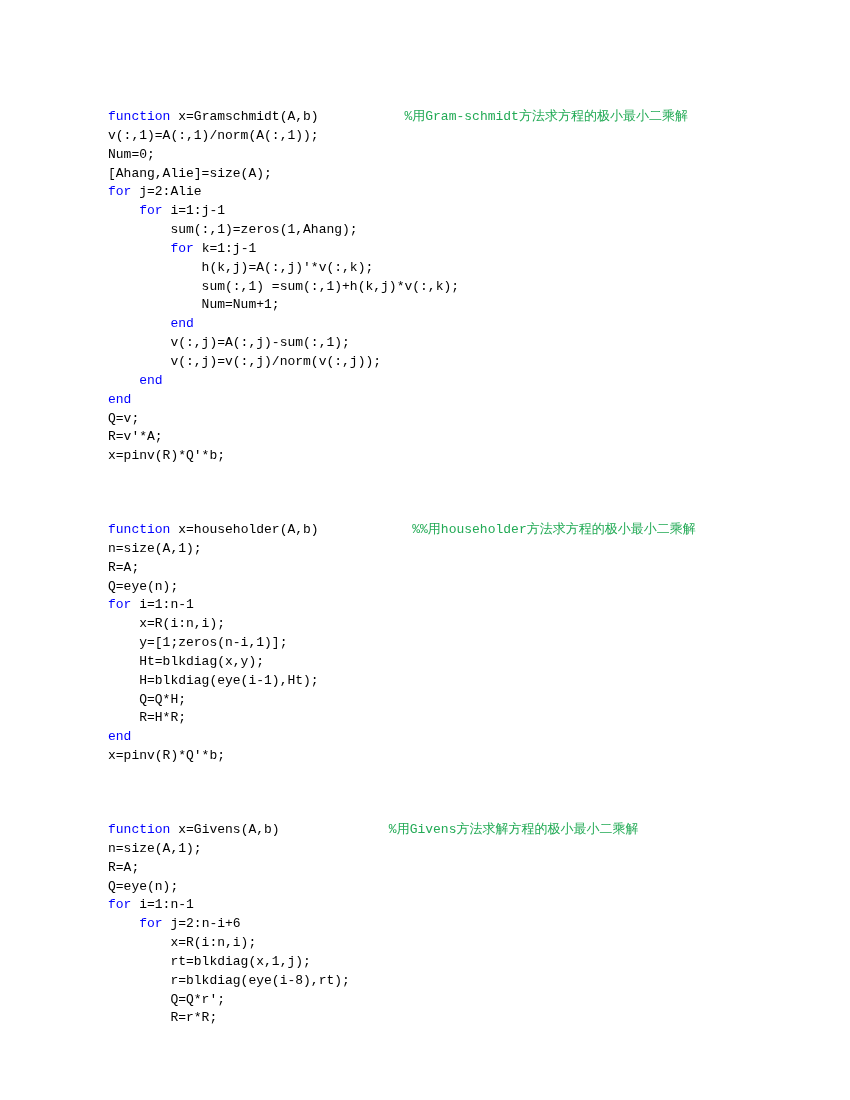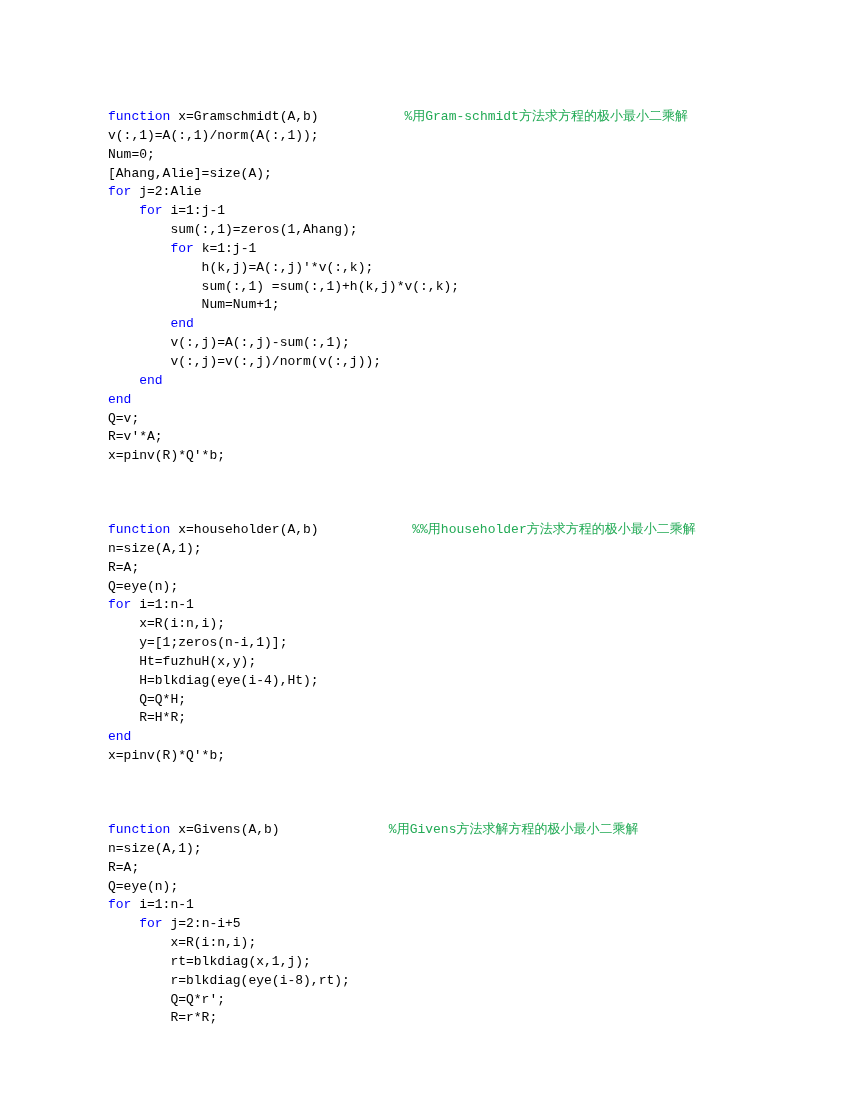--- a/index.html
+++ b/index.html
@@ -55,34 +55,34 @@
 <span class="pl">x=pinv(R)*Q'*b;</span></pre>
       </div>
       <div class="code-block">
         <pre><span class="kw">function</span><span class="pl"> x=householder(A,b)            </span><span class="cm">%%用householder方法求方程的极小最小二乘解</span>
 <span class="pl">n=size(A,1);</span>
 <span class="pl">R=A;</span>
 <span class="pl">Q=eye(n);</span>
 <span class="kw">for</span><span class="pl"> i=1:n-1</span>
 <span class="pl">    x=R(i:n,i);</span>
 <span class="pl">    y=[1;zeros(n-i,1)];</span>
-<span class="pl">    Ht=fuzhuH(x,y);</span>
-<span class="pl">    H=blkdiag(eye(i-4),Ht);</span>
+<span class="pl">    Ht=blkdiag(x,y);</span>
+<span class="pl">    H=blkdiag(eye(i-1),Ht);</span>
 <span class="pl">    Q=Q*H;</span>
 <span class="pl">    R=H*R;</span>
 <span class="kw">end</span>
 <span class="pl">x=pinv(R)*Q'*b;</span></pre>
       </div>
       <div class="code-block">
         <pre><span class="kw">function</span><span class="pl"> x=Givens(A,b)              </span><span class="cm">%用Givens方法求解方程的极小最小二乘解</span>
 <span class="pl">n=size(A,1);</span>
 <span class="pl">R=A;</span>
 <span class="pl">Q=eye(n);</span>
 <span class="kw">for</span><span class="pl"> i=1:n-1</span>
-<span class="pl">    </span><span class="kw">for</span><span class="pl"> j=2:n-i+5</span>
+<span class="pl">    </span><span class="kw">for</span><span class="pl"> j=2:n-i+6</span>
 <span class="pl">        x=R(i:n,i);</span>
 <span class="pl">        rt=blkdiag(x,1,j);</span>
 <span class="pl">        r=blkdiag(eye(i-8),rt);</span>
 <span class="pl">        Q=Q*r';</span>
 <span class="pl">        R=r*R;</span></pre>
       </div>
     </div>
 </div>
 
 </body></html>

